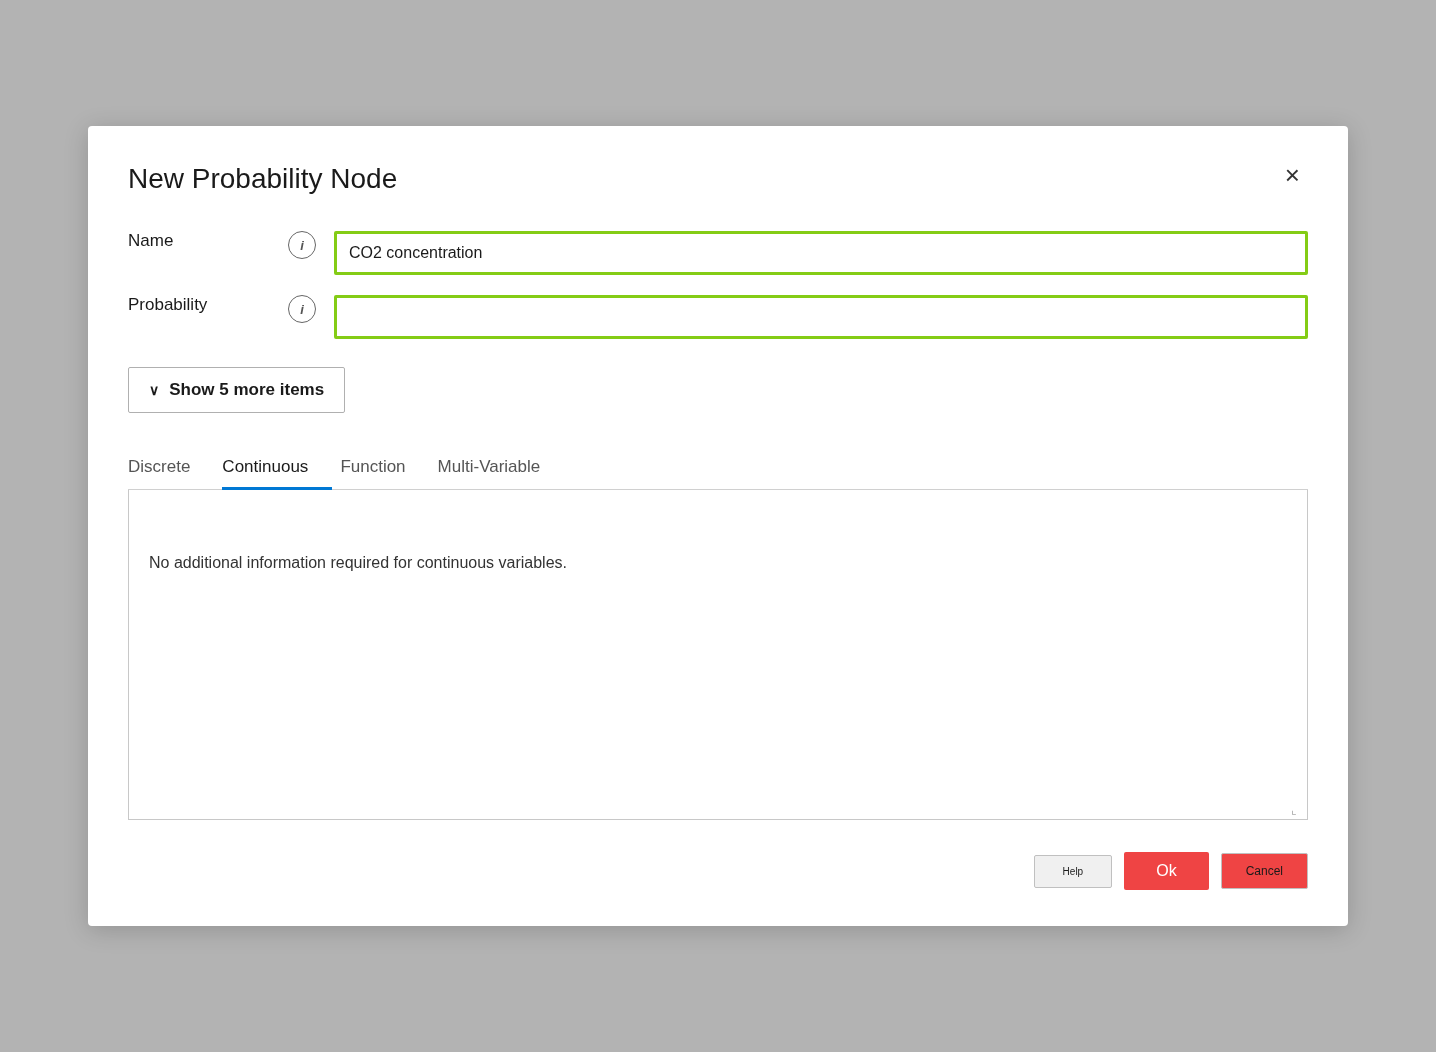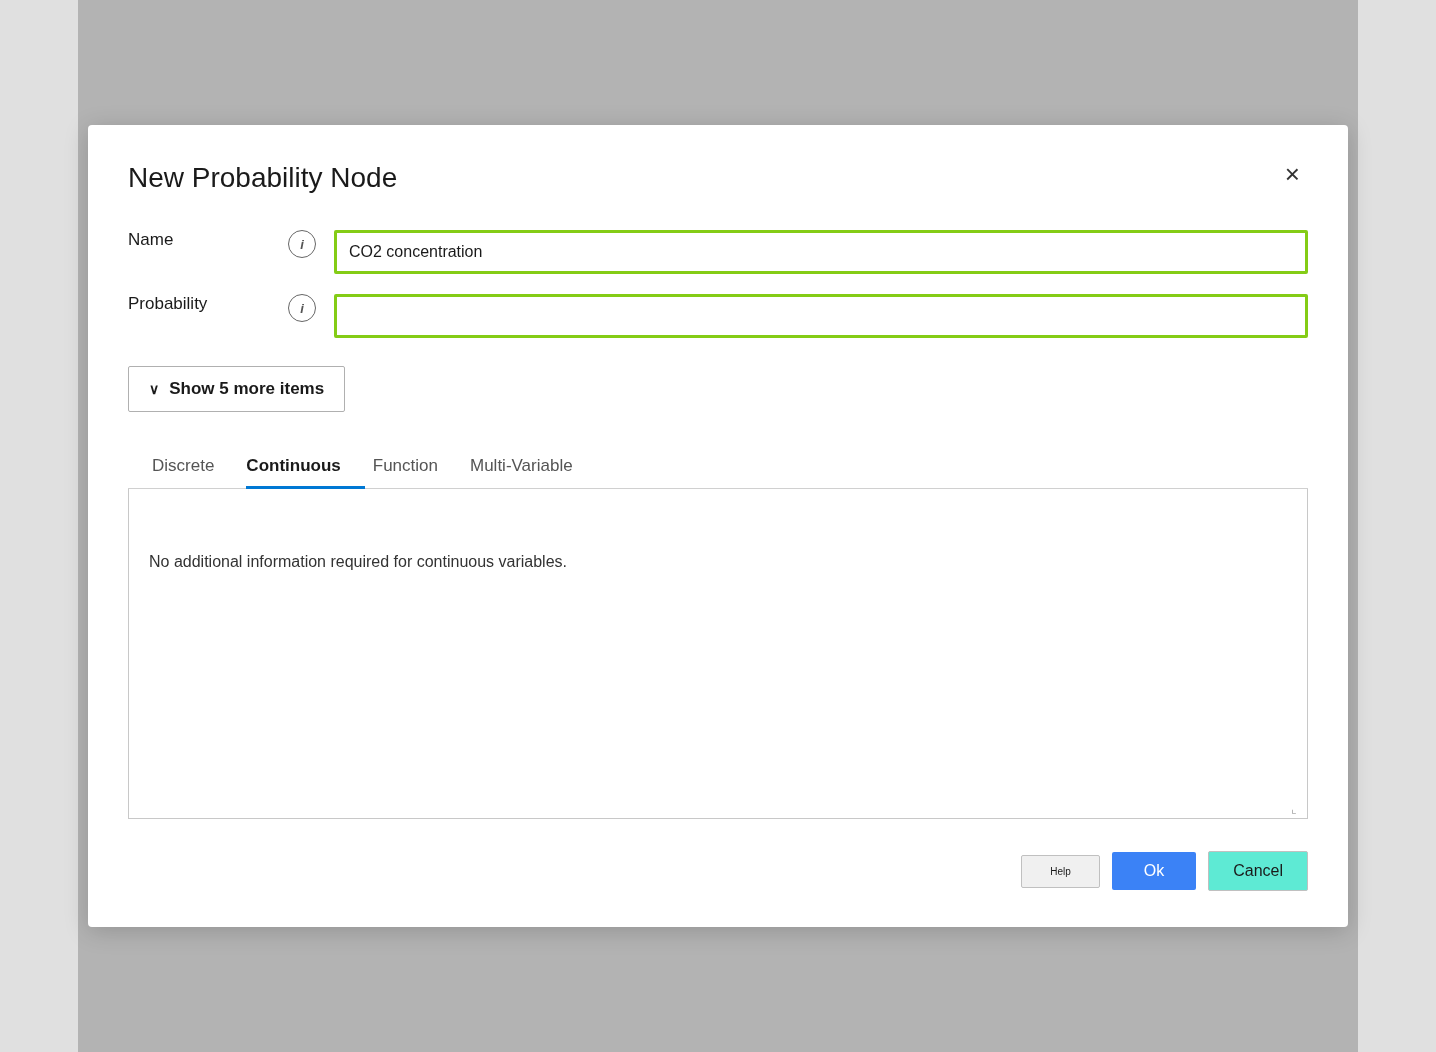--- a/index.html
+++ b/index.html
@@ -11,21 +11,21 @@
     body {
       background: #e0e0e0;
       display: flex;
       align-items: center;
       justify-content: center;
       min-height: 100vh;
       font-family: -apple-system, BlinkMacSystemFont, 'Segoe UI', Arial, sans-serif;
     }
 
     .dialog-overlay {
-      width: 1280px;
+      width: 1436px;
       height: 1052px;
       display: flex;
       align-items: center;
       justify-content: center;
       background: rgba(0,0,0,0.2);
     }
 
     .dialog {
       background: #ffffff;
       border-radius: 4px;
@@ -139,26 +139,25 @@
       color: #555;
       cursor: pointer;
       border: none;
       background: none;
       position: relative;
       margin-right: 8px;
     }
 
     .tab-item:first-child {
       padding-left: 0;
-      margin-left: 24px;
     }
 
     .tab-item.active {
       color: #1a1a1a;
-      font-weight: 700;
+      font-weight: 400;
     }
 
     .tab-item.active::after {
       content: '';
       position: absolute;
       bottom: -1px;
       left: 0;
       right: 0;
       height: 3px;
       background: #0078d4;
@@ -209,35 +208,35 @@
       background: #f0f0f0;
       border: 1px solid #c0c0c0;
       border-radius: 2px;
       font-size: 10px;
       padding: 10px 28px;
       cursor: pointer;
       color: #1a1a1a;
     }
 
     .btn-ok {
-      background: #3b82f6;
+      background: #ef4444;
       border: none;
       border-radius: 2px;
       font-size: 16px;
       padding: 10px 32px;
       cursor: pointer;
       color: #fff;
       font-weight: 500;
     }
 
     .btn-cancel {
-      background: #5eead4;
+      background: #ef4444;
       border: 1px solid #c0c0c0;
       border-radius: 2px;
-      font-size: 16px;
+      font-size: 12px;
       padding: 10px 24px;
       cursor: pointer;
       color: #1a1a1a;
     }
   </style>
 </head>
 <body>
 
 <div class="dialog-overlay">
   <div class="dialog">

